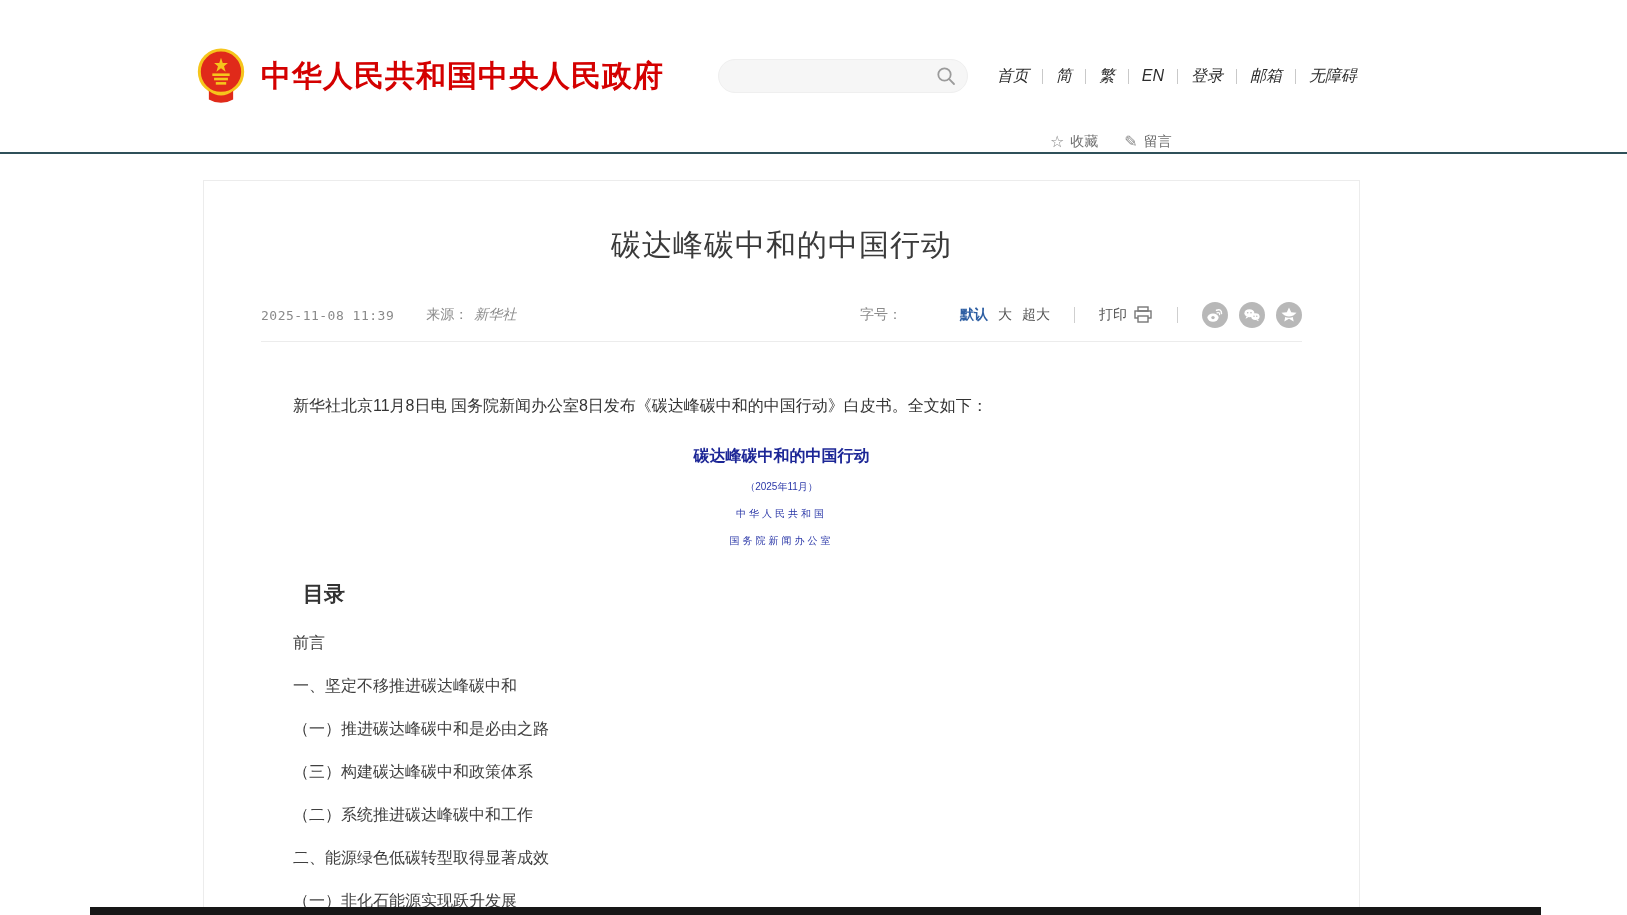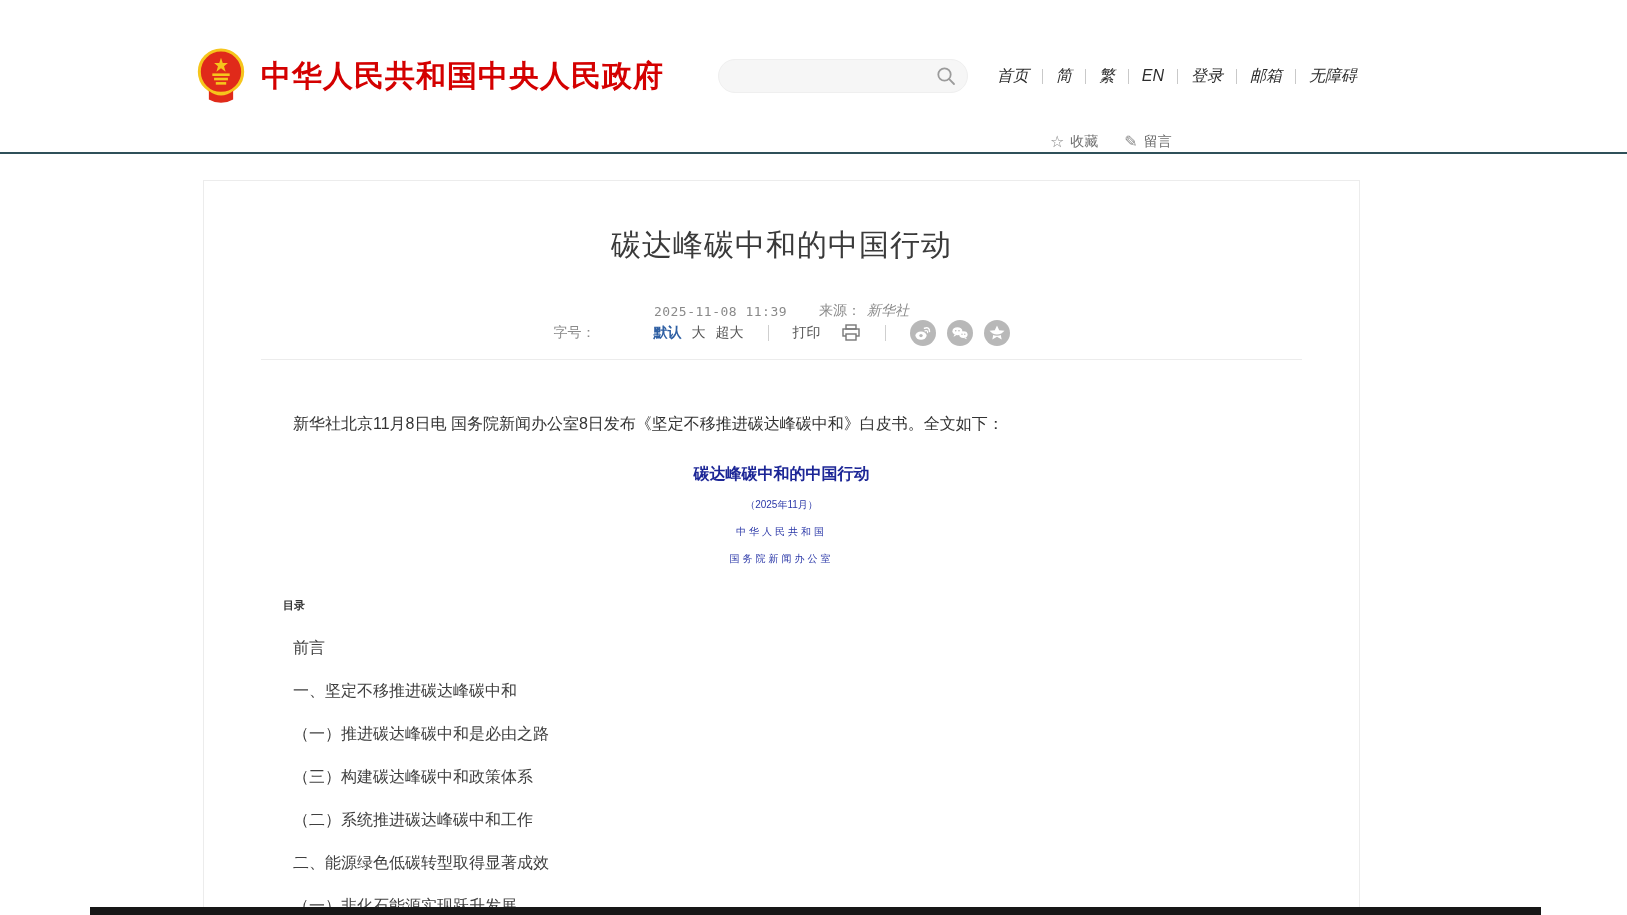--- a/index.html
+++ b/index.html
@@ -31,42 +31,42 @@
   .page-tools .tool { display:flex; align-items:center; gap:6px; cursor:pointer; }
   .tool .glyph { font-size:16px; color:#8a8a8a; }
 
   
   .card { position:absolute; left:203px; top:180px; width:1157px; height:780px;
           background:#fff; border:1px solid #ececec; padding:0 57px; }
 
   .art-title { margin-top:44px; text-align:center; font-size:30px; font-weight:500; color:#3a3a3a; letter-spacing:1px; }
 
   .meta { margin-top:36px; display:flex; justify-content:space-between; align-items:center;
-          font-size:14px; color:#8a8a8a; padding-bottom:13px; border-bottom:1px solid #ececec;flex-direction:column; }
+          font-size:14px; color:#8a8a8a; padding-bottom:13px; border-bottom:1px solid #ececec; }
   .meta-left { display:flex; align-items:center; }
   .meta-date { letter-spacing:.5px; font-family:"DejaVu Sans Mono","Liberation Mono",monospace; font-size:13px; }
   .meta-src-label { margin-left:32px; }
   .meta-src { margin-left:6px;font-style:italic; }
   .meta-right { display:flex; align-items:center; gap:10px; }
   .fs-opt { cursor:pointer; color:#555; }
   .fs-default { color:#2e5fa3; font-weight:bold;padding-left:48px; }
   .vsep { width:1px; height:16px; background:#cfcfcf; margin:0 14px; }
-  .print-wrap { display:flex; align-items:center; gap:20px; color:#555; cursor:pointer; }
+  .print-wrap { display:flex; align-items:center; gap:6px; color:#555; cursor:pointer; }
   .share { display:flex; align-items:center; gap:11px; }
   .share svg { display:block; cursor:pointer; }
 
   .lead { margin-top:50px; font-size:16px; color:#333; text-indent:2em; line-height:1.75; }
 
   .doc-head { text-align:center; }
   .doc-title { margin-top:26px; font-size:16px; font-weight:bold; color:#1c2696; }
   .doc-date { margin-top:13px; font-size:10px; color:#2b38a8; }
   .doc-org { margin-top:13px; font-size:10px; color:#2b38a8; letter-spacing:3px;
              font-family:"Liberation Serif","DejaVu Serif",serif; }
 
-  .toc-heading { margin-top:32px; font-size:11px; font-weight:bold; color:#333; text-indent:2em; }
+  .toc-heading { margin-top:32px; font-size:21px; font-weight:bold; color:#333; text-indent:2em; }
   .toc-item { margin-top:27px; font-size:16px; color:#404040; text-indent:2em; line-height:1; }
 
   .bottom-bar { position:absolute; left:90px; top:907px; width:1451px; height:8px; background:#171717; }
 </style>
 </head>
 <body>
 
 <div class="header">
   <div class="logo-wrap">
     <svg class="emblem" viewBox="0 0 60 66">
@@ -169,21 +169,21 @@
         </svg>
         <svg width="26" height="26" viewBox="0 0 26 26">
           <circle cx="13" cy="13" r="13" fill="#b8b8b8"></circle>
           <polygon points="13,5.5 15.2,10.2 20.5,10.8 16.6,14.3 17.7,19.5 13,16.8 8.3,19.5 9.4,14.3 5.5,10.8 10.8,10.2" fill="#fff"></polygon>
           <path d="M8.5 14 q4.5 2.2 9 0" fill="none" stroke="#b8b8b8" stroke-width="1.2"></path>
         </svg>
       </span>
     </div>
   </div>
 
-  <p class="lead">新华社北京11月8日电 国务院新闻办公室8日发布《坚定不移推进碳达峰碳中和》白皮书。全文如下：</p>
+  <p class="lead">新华社北京11月8日电 国务院新闻办公室8日发布《碳达峰碳中和的中国行动》白皮书。全文如下：</p>
 
   <div class="doc-head">
     <div class="doc-title">碳达峰碳中和的中国行动</div>
     <div class="doc-date">（2025年11月）</div>
     <div class="doc-org">中华人民共和国</div>
     <div class="doc-org">国务院新闻办公室</div>
   </div>
 
   <div class="toc-heading">目录</div>
   <p class="toc-item">前言</p>

